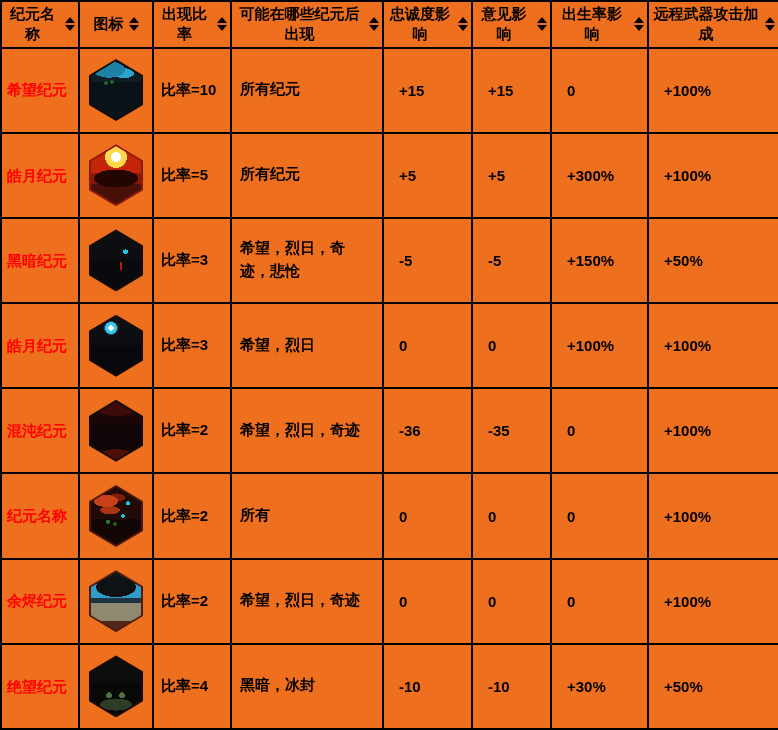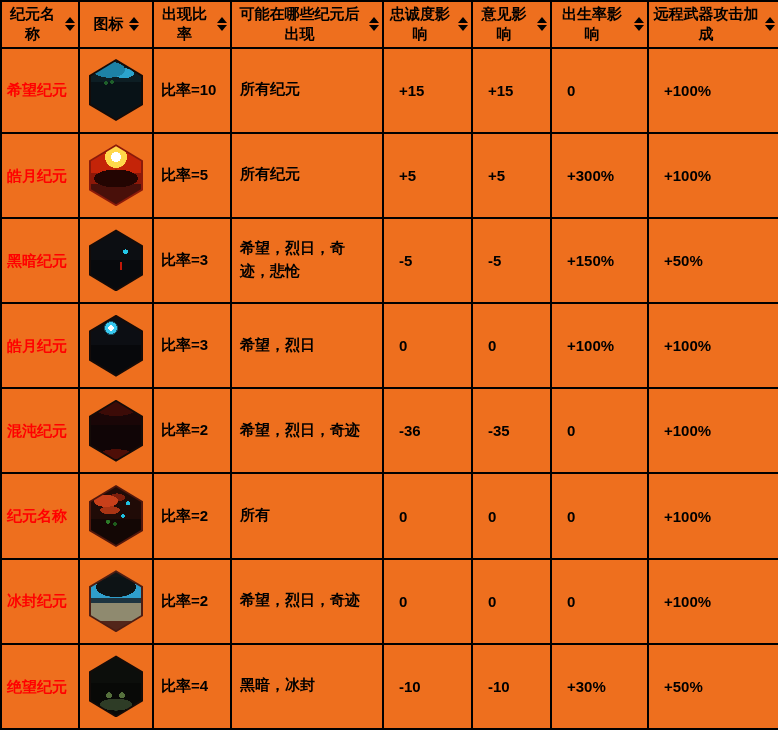--- a/index.html
+++ b/index.html
@@ -242,21 +242,21 @@
           </div>
         </td>
       <td class="ratio">比率=2</td>
       <td class="after">所有</td>
       <td class="num">0</td>
       <td class="num">0</td>
       <td class="num">0</td>
       <td class="num">+100%</td>
     </tr>
     <tr>
-      <td class="name">冰封纪元</td>
+      <td class="name">余烬纪元</td>
       <td class="icon-cell">
           <div class="hex i-frozen">
             <div class="in"></div>
           </div>
         </td>
       <td class="ratio">比率=2</td>
       <td class="after">希望，烈日，奇迹</td>
       <td class="num">0</td>
       <td class="num">0</td>
       <td class="num">0</td>

